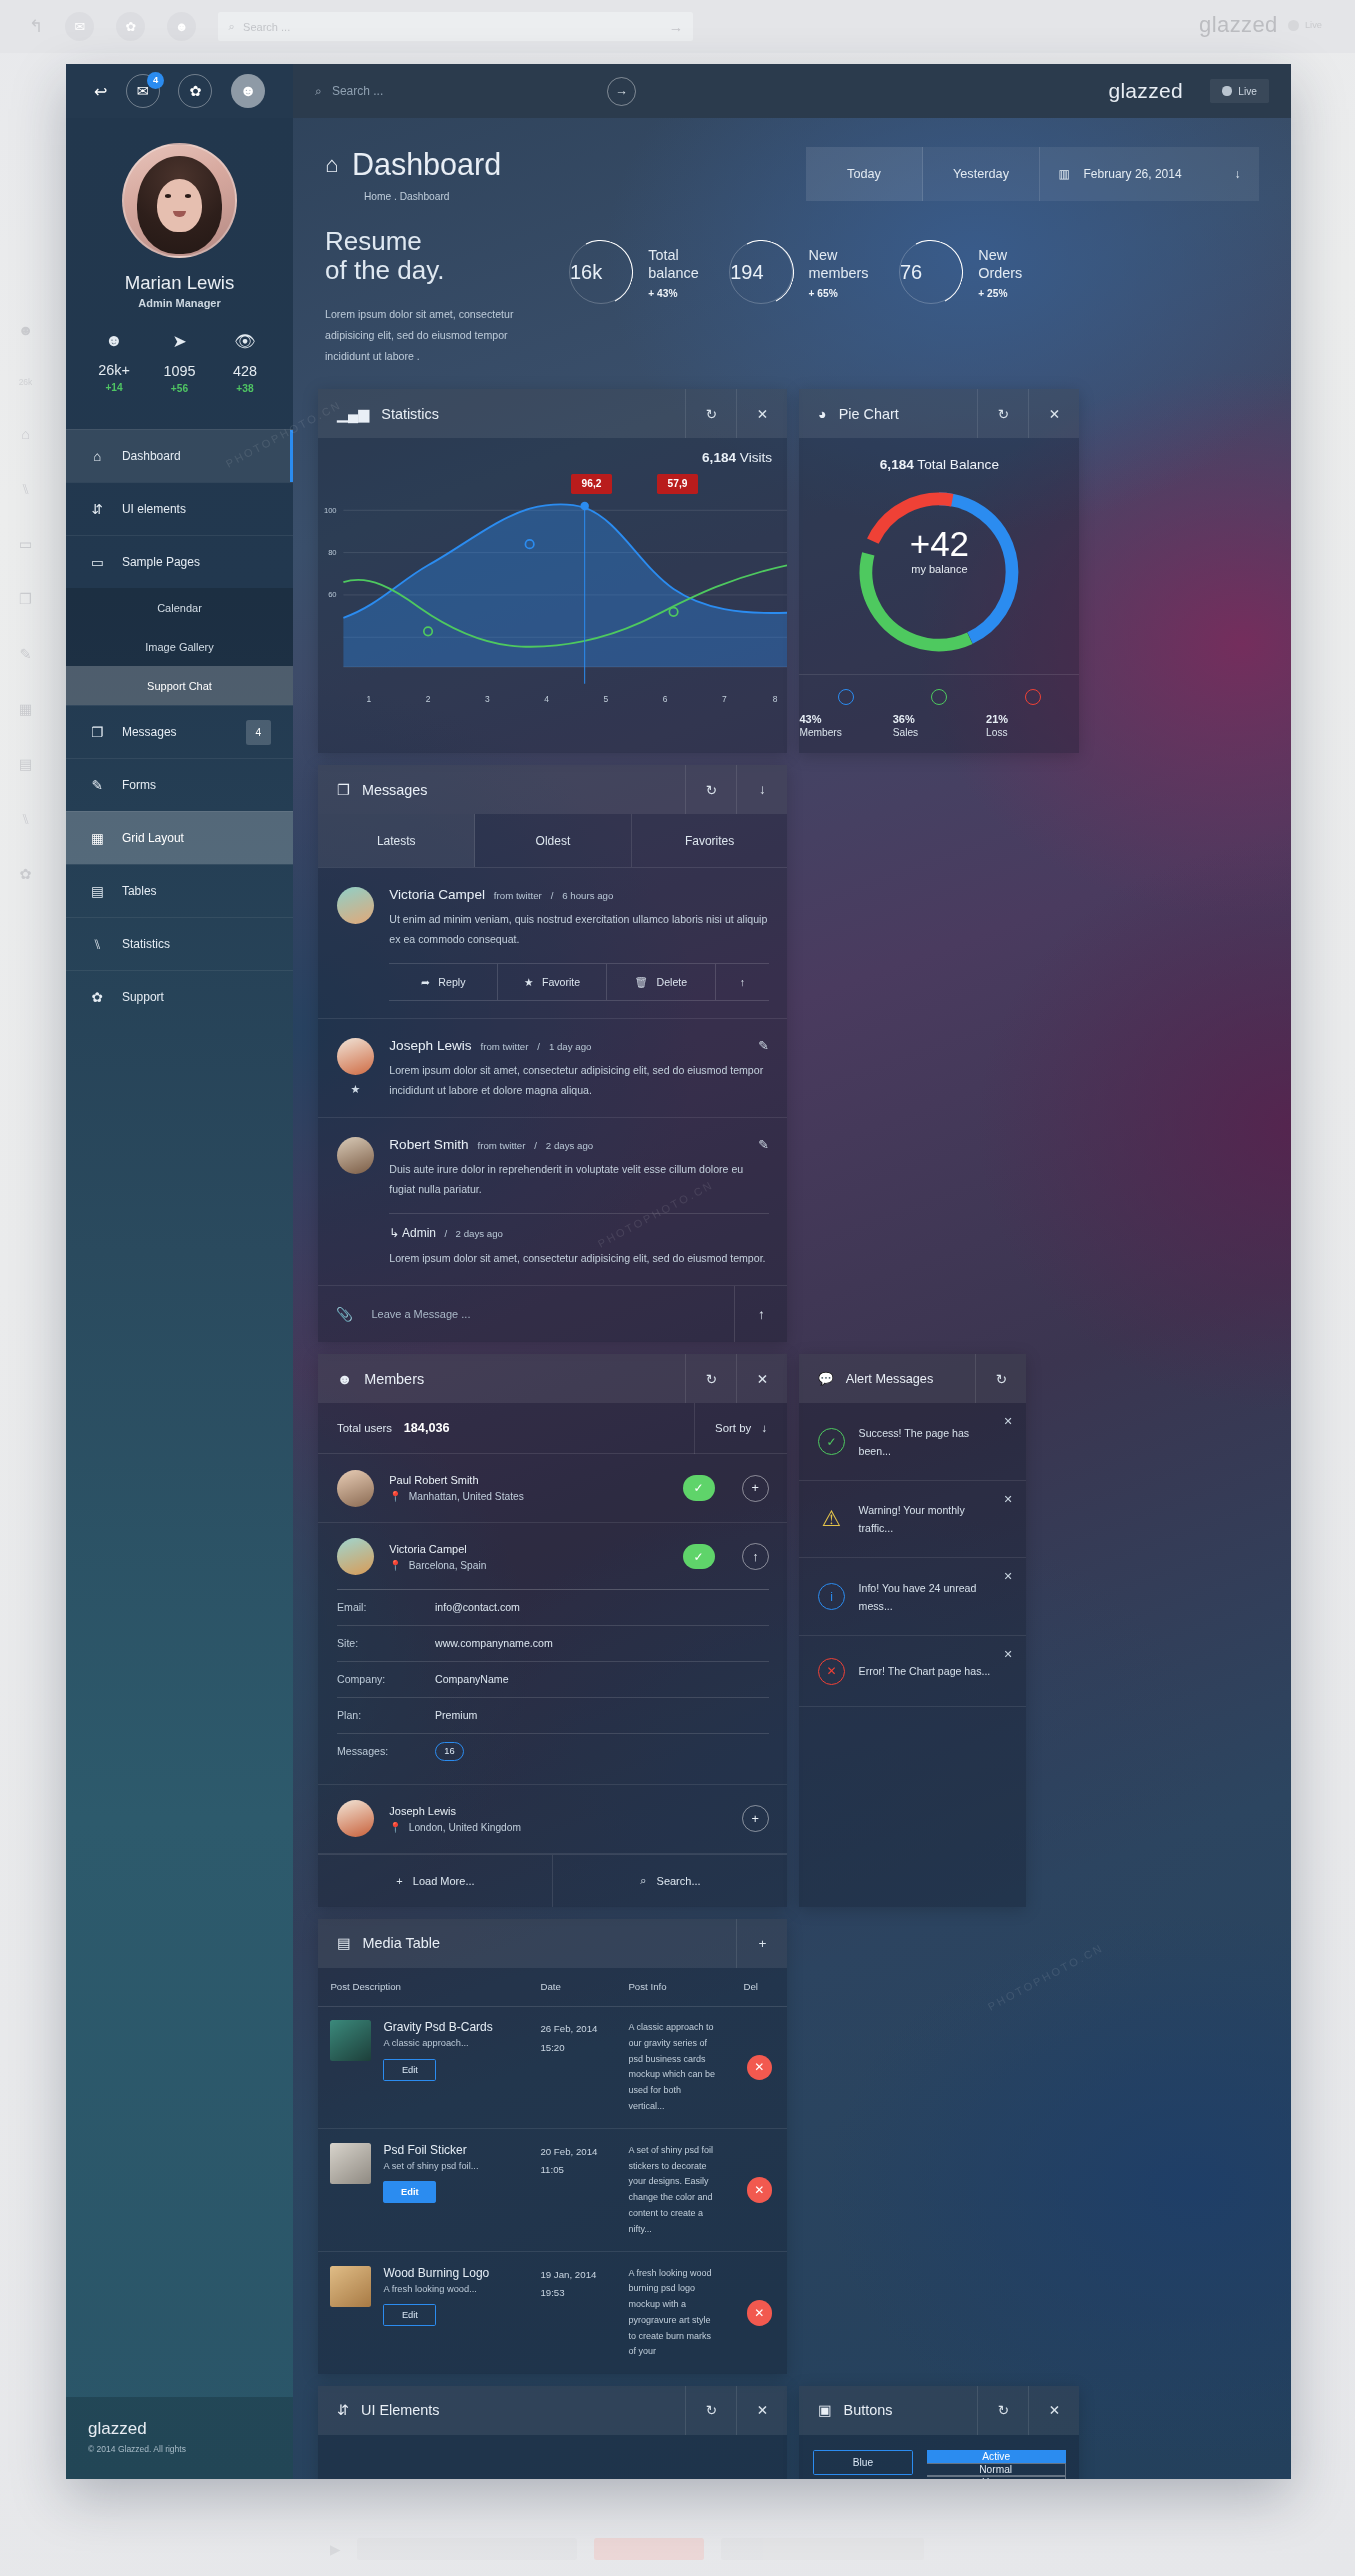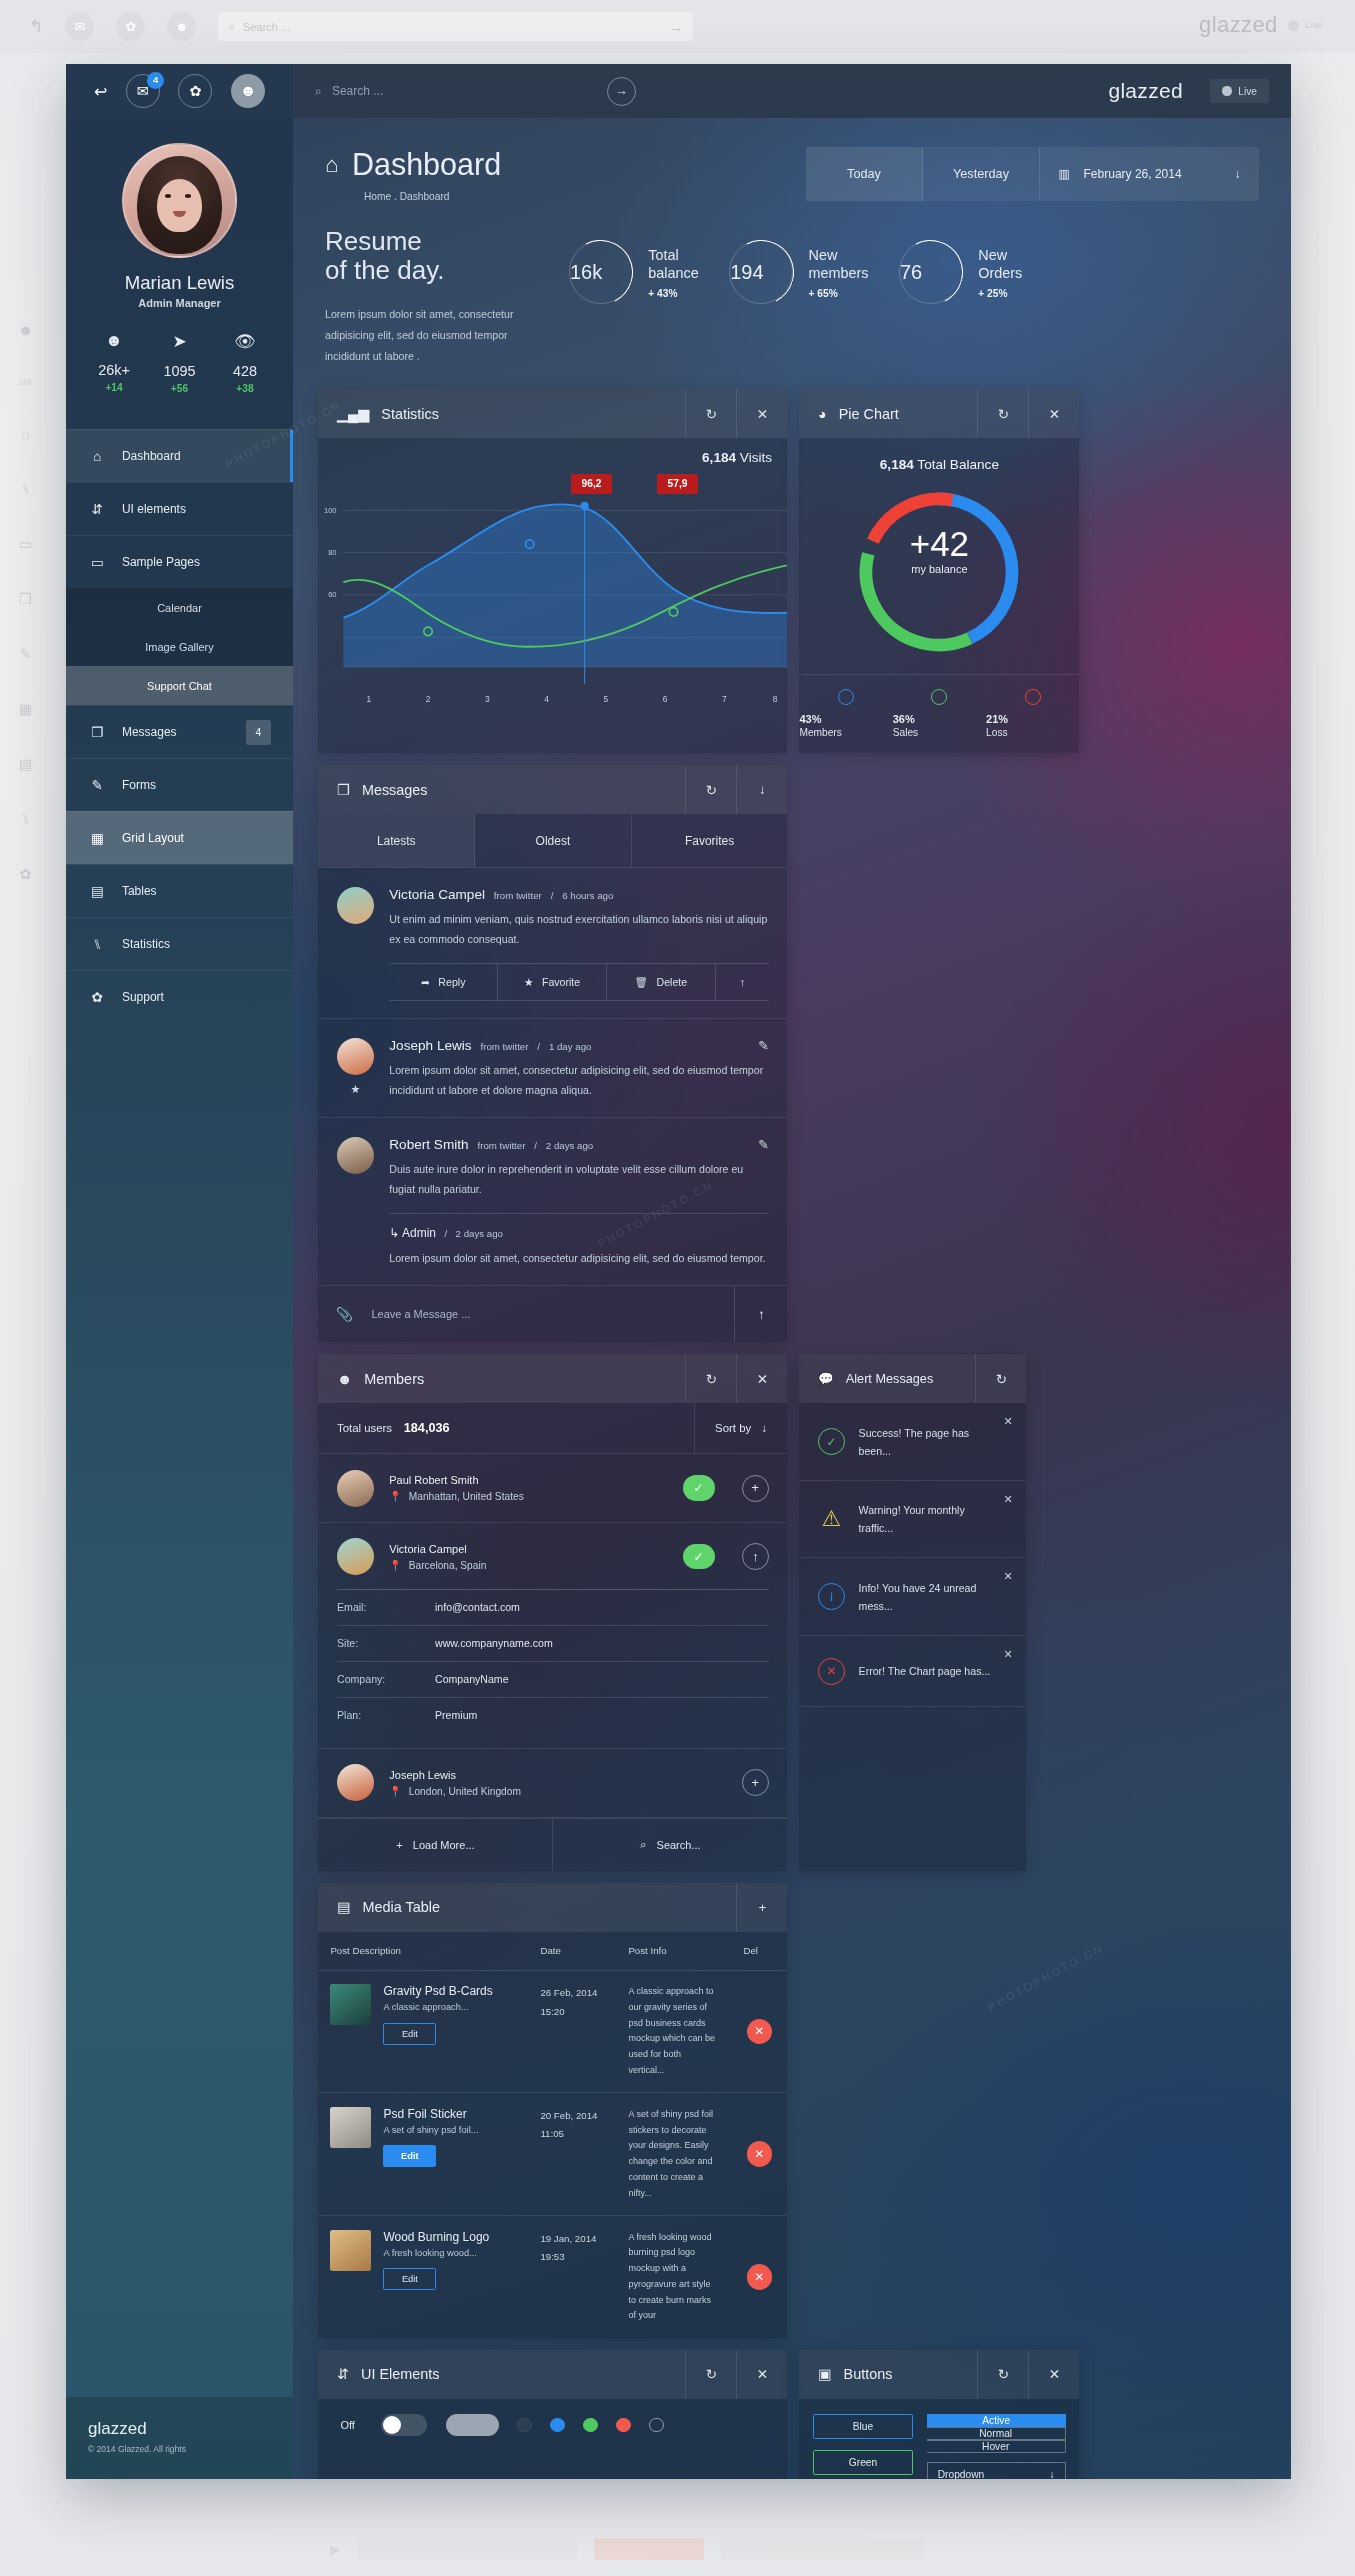--- a/index.html
+++ b/index.html
@@ -868,20 +868,24 @@
                 <span class="v">www.companyname.com</span>
               </div>
               <div class="r">
                 <span class="k">Company:</span>
                 <span class="v">CompanyName</span>
               </div>
               <div class="r">
                 <span class="k">Plan:</span>
                 <span class="v">Premium</span>
               </div>
+              <div class="r">
+                <span class="k">Messages:</span>
+                <span class="pill">16</span>
+              </div>
             </div>
           </div>
 
           <div class="mem">
             <div class="mem-row">
               <div class="mem-av" style="background:linear-gradient(160deg,#f2e6d8,#c8603a);"></div>
               <div>
                 <div class="mem-nm">Joseph Lewis</div>
                 <div class="mem-loc">
                   <span>📍</span>
@@ -1009,32 +1013,20 @@
         <div class="panel" id="panel-uiel">
           <div class="p-head">
             <div class="t">
               <span>⇵</span>
               <span>UI Elements</span>
             </div>
             <div class="act">↻</div>
             <div class="act">✕</div>
           </div>
           <div class="ue-row">
-            <span class="ue-lbl">Off</span>
-            <div class="knob">
-                <div class="k"></div>
-              </div>
-            <div class="pillsw"></div>
-            <div class="dot-sm dark"></div>
-            <div class="dot-sm blue"></div>
-            <div class="dot-sm green"></div>
-            <div class="dot-sm red"></div>
-            <div class="dot-sm"></div>
-          </div>
-          <div class="ue-row">
             
             
             
           </div>
 
         </div>
 
         <div class="panel" id="panel-btns">
           <div class="p-head">
             <div class="t">

